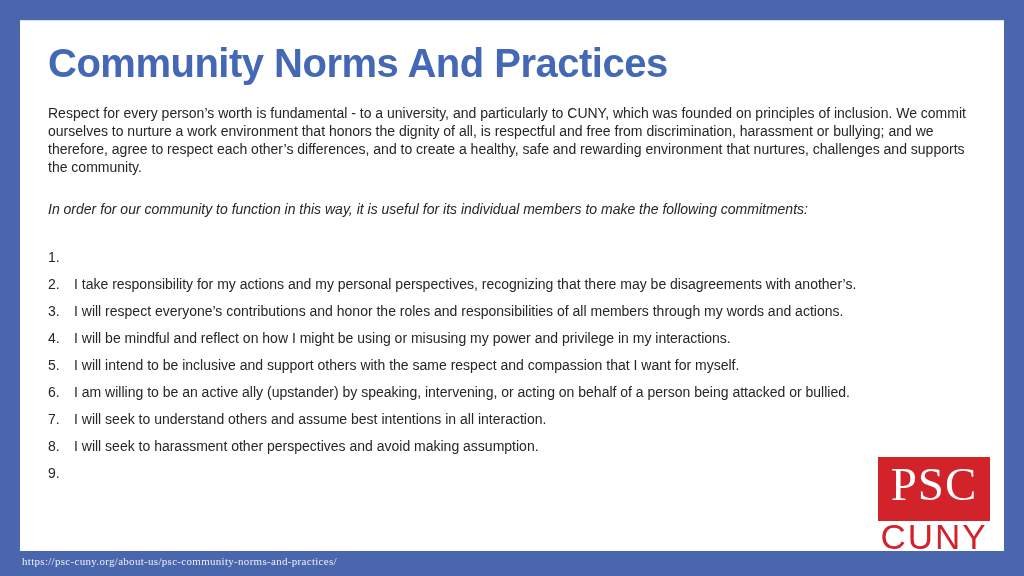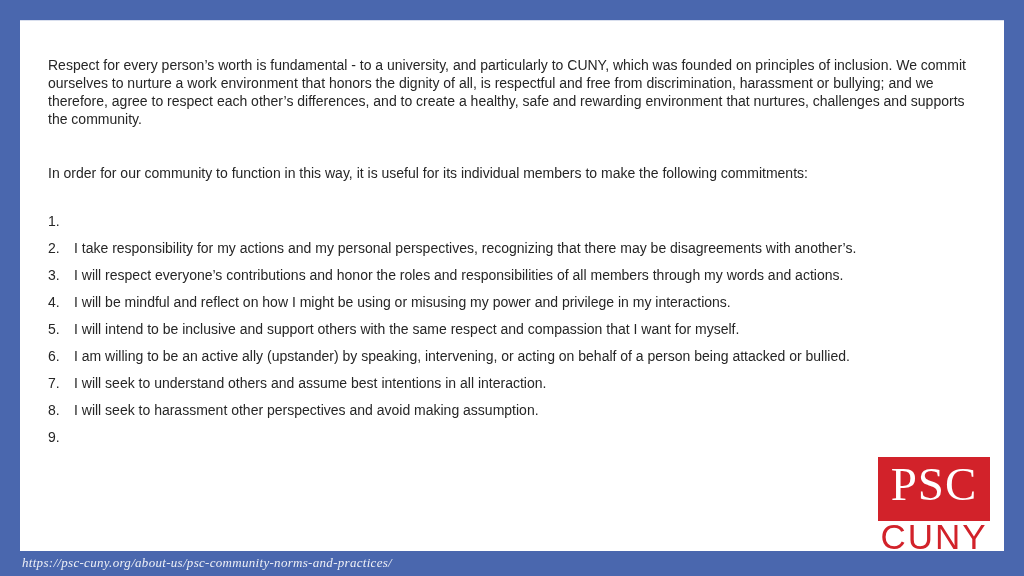--- a/index.html
+++ b/index.html
@@ -31,22 +31,23 @@
   .body-text {
     color: #262626;
     font-size: 14px;
     line-height: 18px;
   }
   .intro {
     margin-top: 17px;
     max-width: 932px;
   }
   .lead-in {
-    margin-top: 36px;
+    margin-top: 24px;
     max-width: 932px;
+    font-style: italic;
   }
   .commitments {
     margin-top: 30px;
     list-style: none;
   }
   .commitments li {
     display: flex;
     margin-bottom: 9px;
   }
   .item-number {
@@ -85,31 +86,31 @@
     position: absolute;
     left: 0; top: 551px;
     width: 1024px; height: 25px;
     background: #4a67ae;
   }
   .footer-url {
     position: absolute;
     left: 22px; top: 4px;
     color: #edeff6;
     font-family: "Liberation Serif", serif;
-    font-style: italic;
-    font-size: 13px;
+    font-size: 11px;
     letter-spacing: 0.3px;
   }
 </style>
 </head>
 <body>
 
 <div class="frame">
   <div class="slide">
 
+    <h1 class="title">Community Norms And Practices</h1>
 
     <p class="body-text intro">Respect for every person’s worth is fundamental - to a university, and particularly to CUNY, which was founded on principles of inclusion. We commit ourselves to nurture a work environment that honors the dignity of all, is respectful and free from discrimination, harassment or bullying; and we therefore, agree to respect each other’s differences, and to create a healthy, safe and rewarding environment that nurtures, challenges and supports the community.</p>
 
     <p class="body-text lead-in">In order for our community to function in this way, it is useful for its individual members to make the following commitments:</p>
 
     <ol class="commitments body-text">
       <li>
         <span class="item-number">1.</span>
       </li>
       <li>

